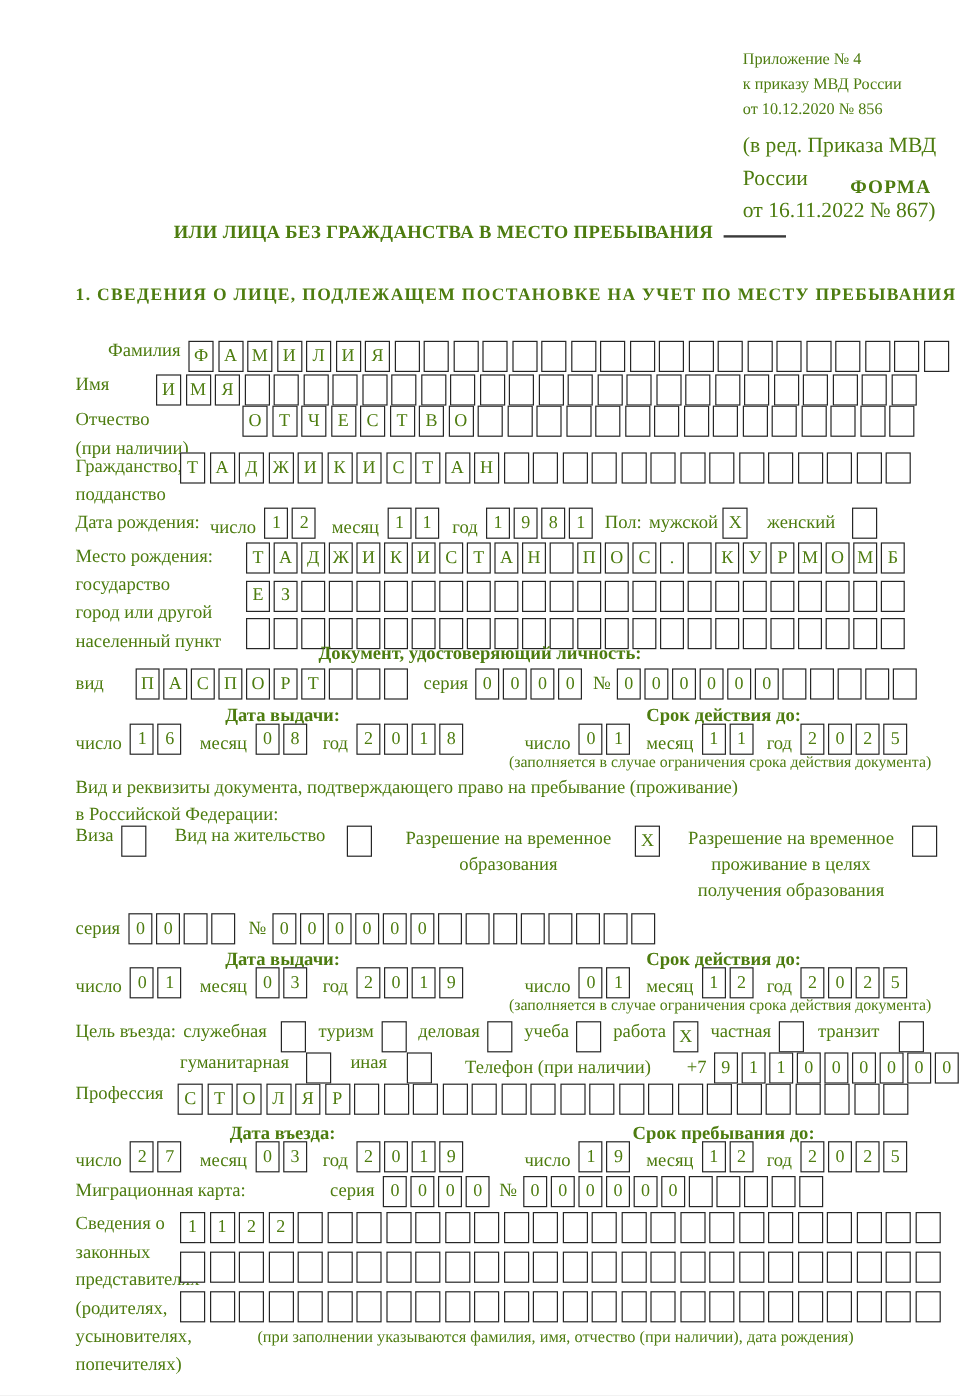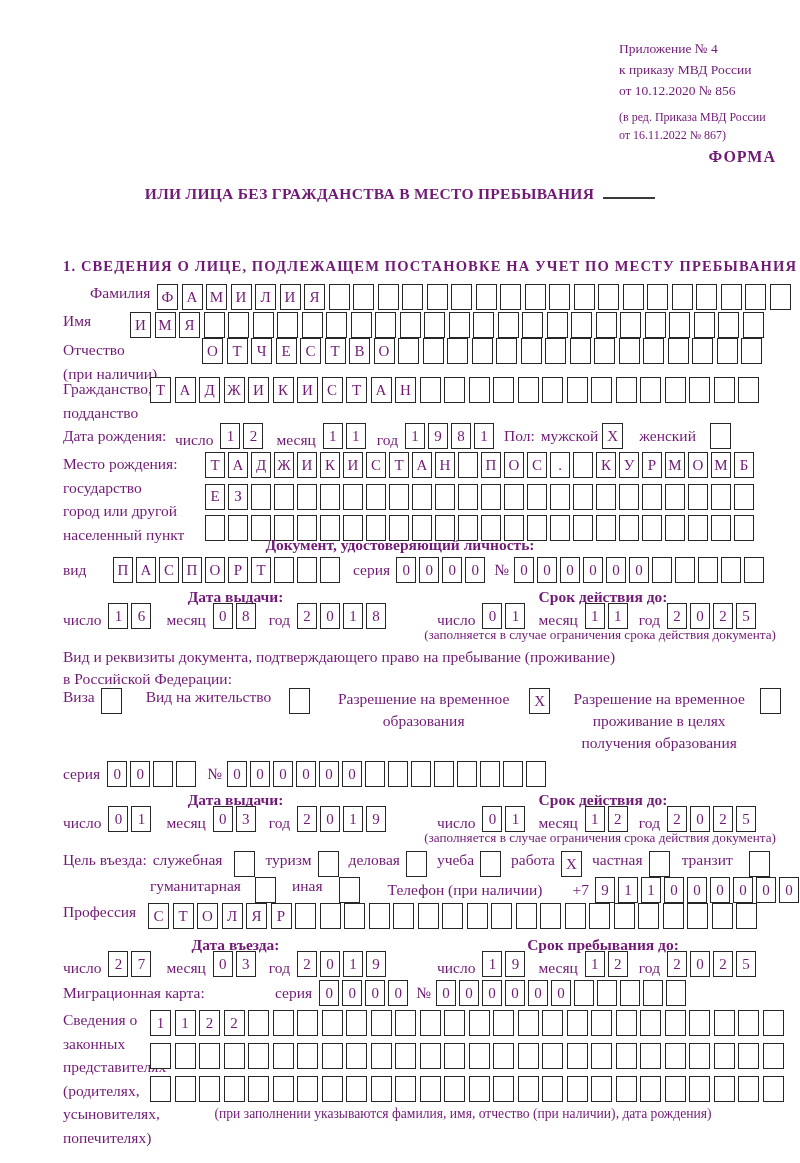--- a/index.html
+++ b/index.html
@@ -1,18 +1,18 @@
 <!DOCTYPE html>
 <html><head>
 <meta charset="utf-8">
 <style>
   html,body{margin:0;padding:0;background:#e8e8e8;}
   .page{
     position:relative;width:800px;height:1163px;margin:0 auto;
-    background:#ffffff;color:#701a75;overflow:hidden;
+    background:#ffffff;color:#4d7c0f;overflow:hidden;
     font-family:"Liberation Serif","DejaVu Serif",serif;
   }
   .abs{position:absolute;left:63px;}
   .lbl{font-size:15.5px;white-space:nowrap;}
   .b{font-weight:bold;}
   .frow{display:flex;align-items:flex-start;}
   .vc{align-items:center;}
   
   .cells{display:inline-flex;gap:3.5px;flex:0 0 auto;}
   .cells .cell{width:21px;}
@@ -22,21 +22,21 @@
     flex:0 0 auto;width:21px;height:26px;box-sizing:border-box;
     border:1.8px solid #262626;background:#fff;
     display:inline-flex;align-items:center;justify-content:center;
     font-size:15px;line-height:1;
   }
   .stack > .cells{display:flex;margin-bottom:5.5px;}
   .lblcol{flex:0 0 auto;}
   .lblcol div{line-height:23.5px;}
   .annex div{font-size:13.5px;line-height:1.55;}
   .annex .amend{margin-top:6px;}
-  .annex .amend div{font-size:12px;line-height:1.5;}
+  .annex .amend div{font-size:18px;line-height:1.5;}
   .forma{font-size:16px;letter-spacing:1px;}
   .title{text-align:center;font-weight:bold;font-size:15.5px;line-height:1.65;letter-spacing:0.3px;}
   .uline{display:inline-block;width:52px;border-bottom:2px solid #3a3a3a;height:13px;margin-left:9px;}
   .sech{font-weight:bold;font-size:14.6px;letter-spacing:1.1px;white-space:nowrap;}
   .dgroup{display:inline-flex;align-items:flex-end;gap:5px;}
   .dgroup .lbl{margin-right:2px;}
   .pair{display:inline-flex;align-items:flex-start;gap:6px;}
   .mlabel{display:inline-block;text-align:center;line-height:22px;font-size:15.5px;}
   .note{font-size:13.2px;}
   .right{right:24px;text-align:right;}
@@ -57,21 +57,21 @@
       <div>от 16.11.2022 № 867)</div>
     </div>
   </div>
 
   <div class="abs forma b right" style="top:148px;left:0;">ФОРМА</div>
 
   <div class="abs title" style="top:181px;left:0;width:100%;">
     <div><span>ИЛИ ЛИЦА БЕЗ ГРАЖДАНСТВА В МЕСТО ПРЕБЫВАНИЯ</span><span class="uline"></span></div>
   </div>
 
-  <div class="abs sech" style="top:258px;text-align:center;">1. СВЕДЕНИЯ О ЛИЦЕ, ПОДЛЕЖАЩЕМ ПОСТАНОВКЕ НА УЧЕТ ПО МЕСТУ ПРЕБЫВАНИЯ</div>
+  <div class="abs sech" style="top:238px;text-align:center;">1. СВЕДЕНИЯ О ЛИЦЕ, ПОДЛЕЖАЩЕМ ПОСТАНОВКЕ НА УЧЕТ ПО МЕСТУ ПРЕБЫВАНИЯ</div>
 
   <div class="abs frow" style="top:284px;margin-left:27px;">
     <span class="lbl lblcol" style="width:67px;">Фамилия</span>
     <span class="cells">
         <span class="cell">Ф</span>
         <span class="cell">А</span>
         <span class="cell">М</span>
         <span class="cell">И</span>
         <span class="cell">Л</span>
         <span class="cell">И</span>

